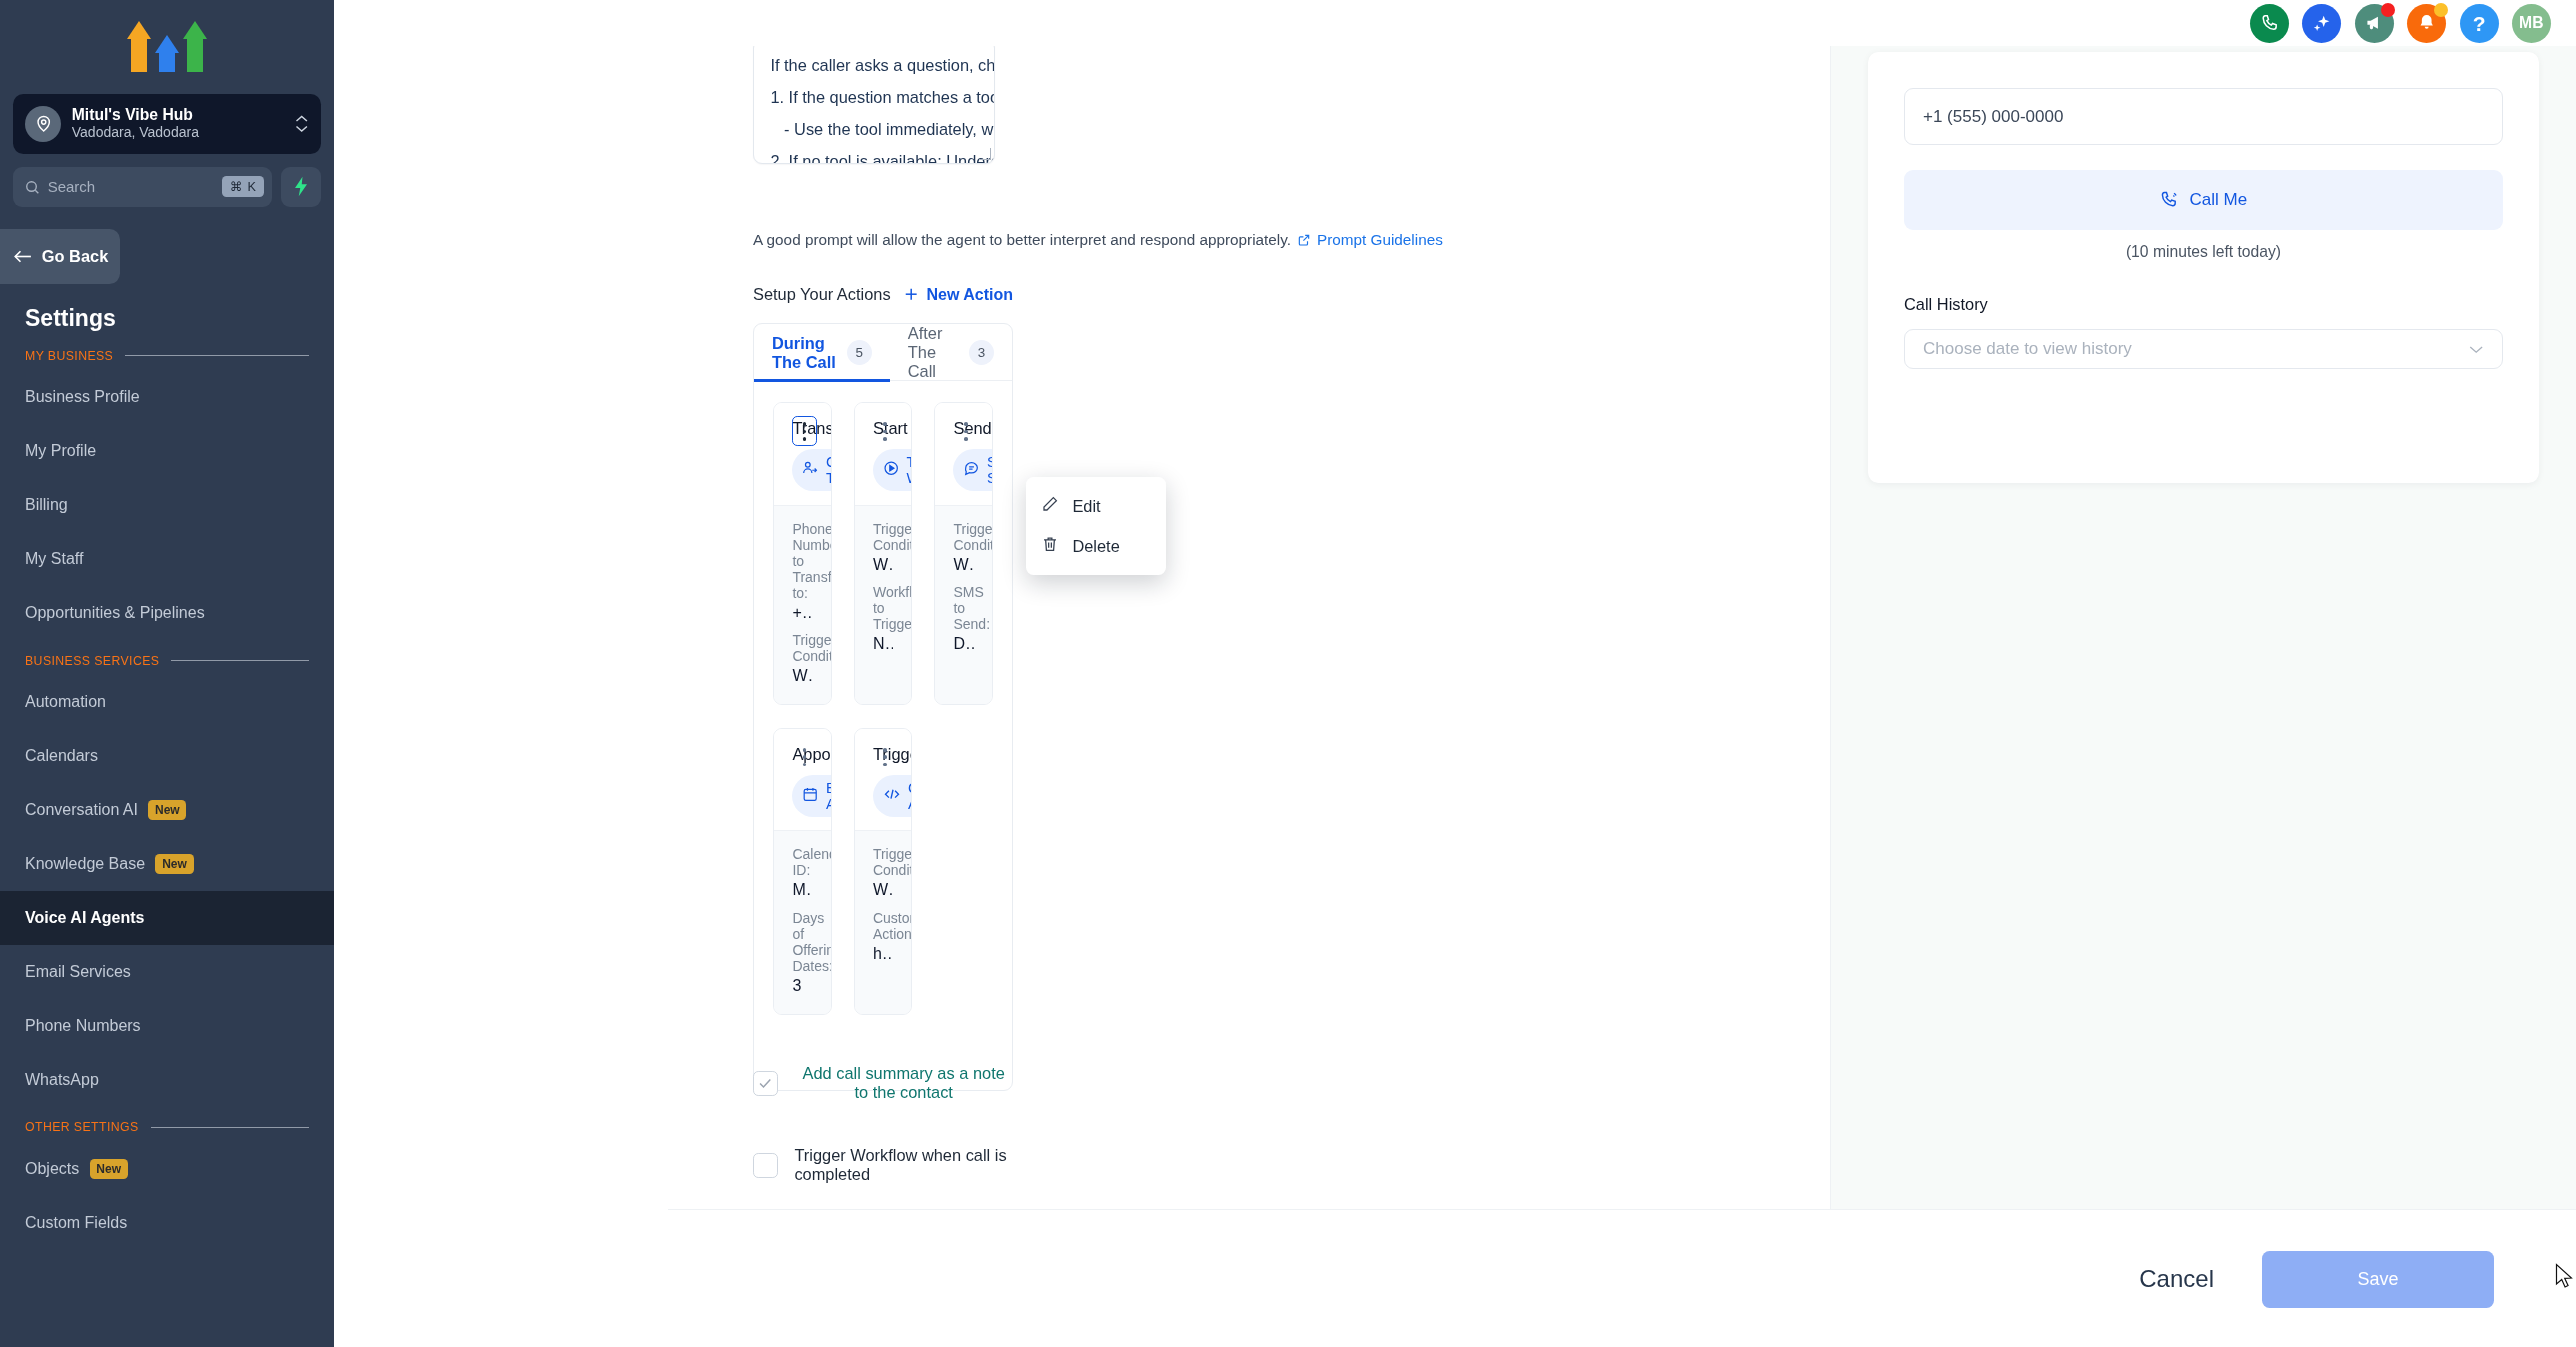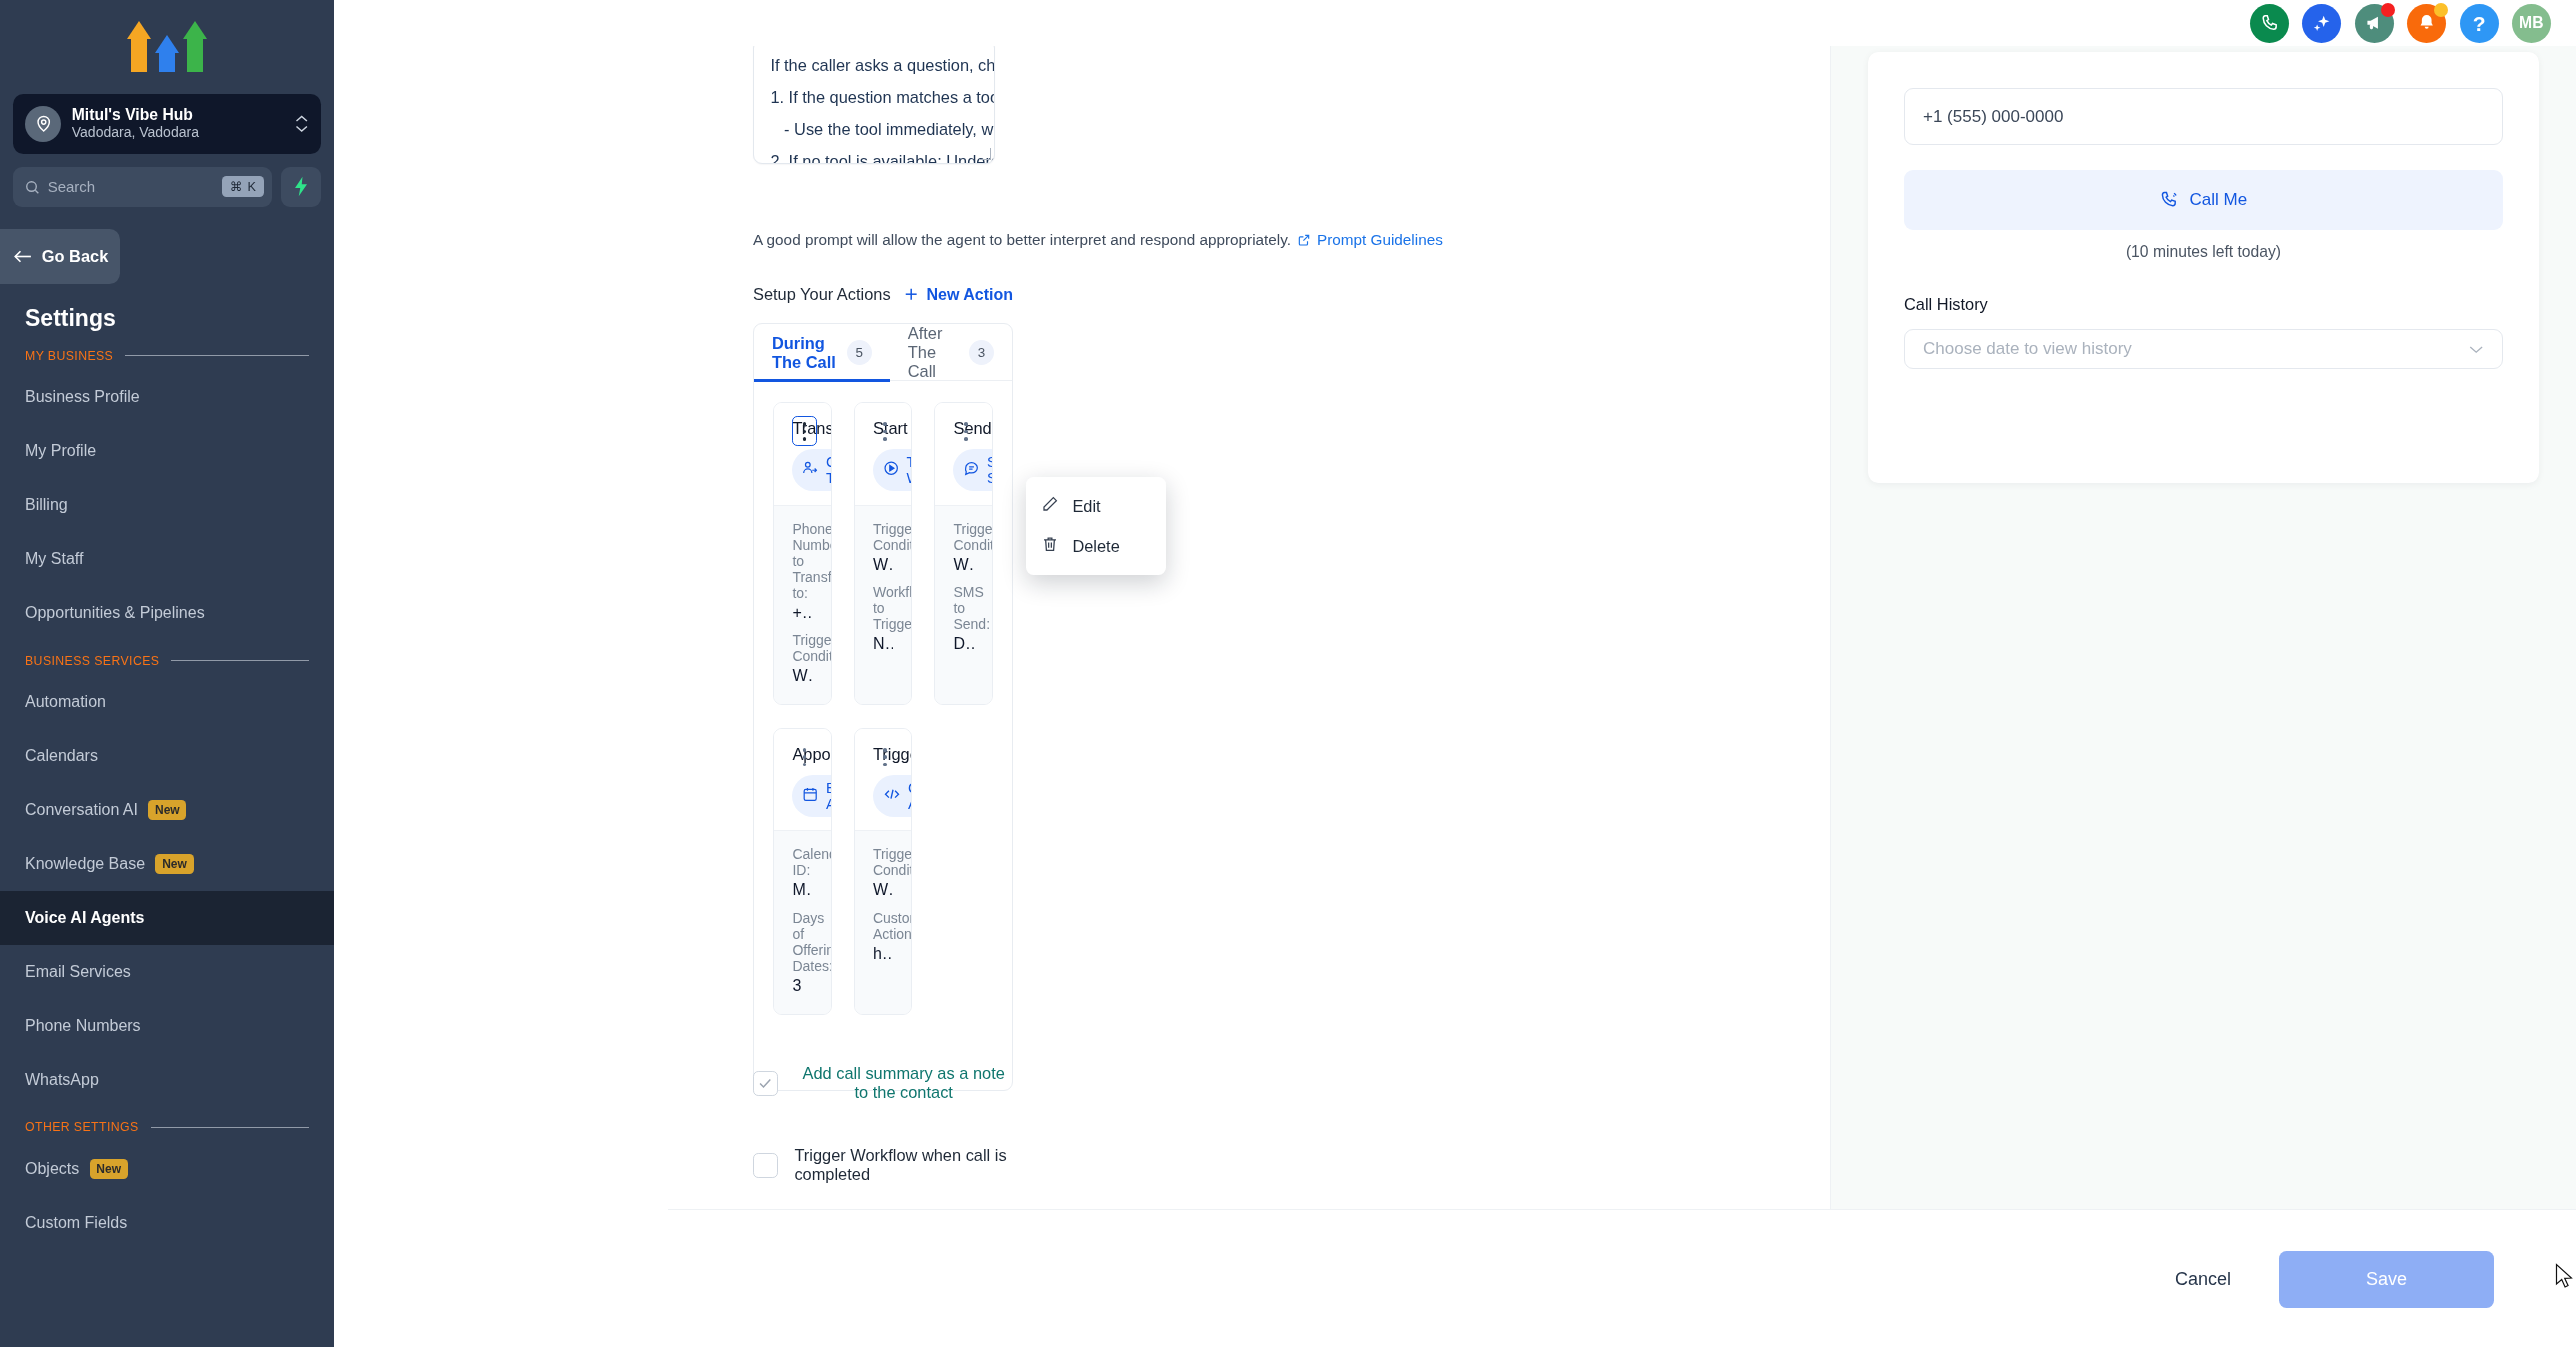--- a/index.html
+++ b/index.html
@@ -241,25 +241,25 @@
   }
 
   
   .footer {
     position: absolute; left: 334px; right: 0; bottom: 0; height: 139px;
     background: #fff; border-top: 0.7px solid #eef1f4;
     display: flex; align-items: center; justify-content: flex-end;
     gap: 30px; padding-right: 82px; z-index: 20;
   }
   .btn-cancel {
-    font-size: 18px; color: #27364b; background: none; border: none; cursor: pointer;
+    font-size: 24px; color: #27364b; background: none; border: none; cursor: pointer;
     padding: 10.4px 18px; font-family: inherit;
   }
   .btn-save {
-    width: 215px; height: 57px; border-radius: 7.5px; background: #8eaef5; border: none;
+    width: 232px; height: 57px; border-radius: 7.5px; background: #8eaef5; border: none;
     color: #fff; font-size: 18px; cursor: pointer; font-family: inherit;
   }
   .cursor-arrow { position: absolute; right: 1.5px; bottom: 58px; z-index: 30; }
 </style>
 </head>
 <body>
 
 <div class="app">
 
   <aside class="sidebar">

